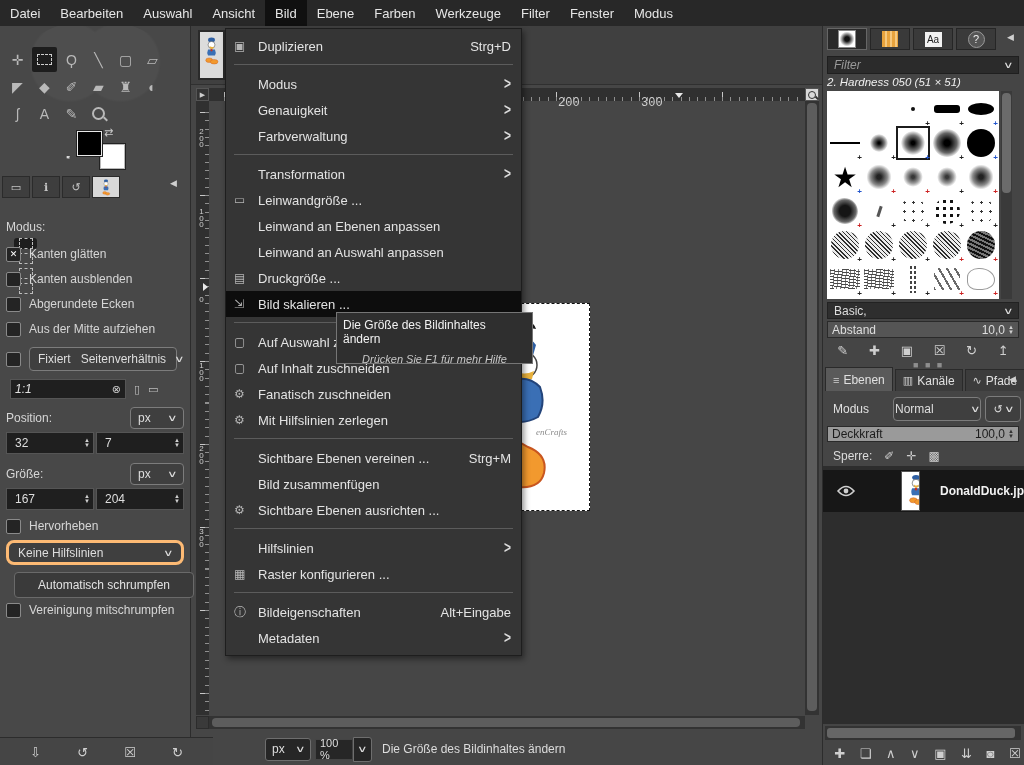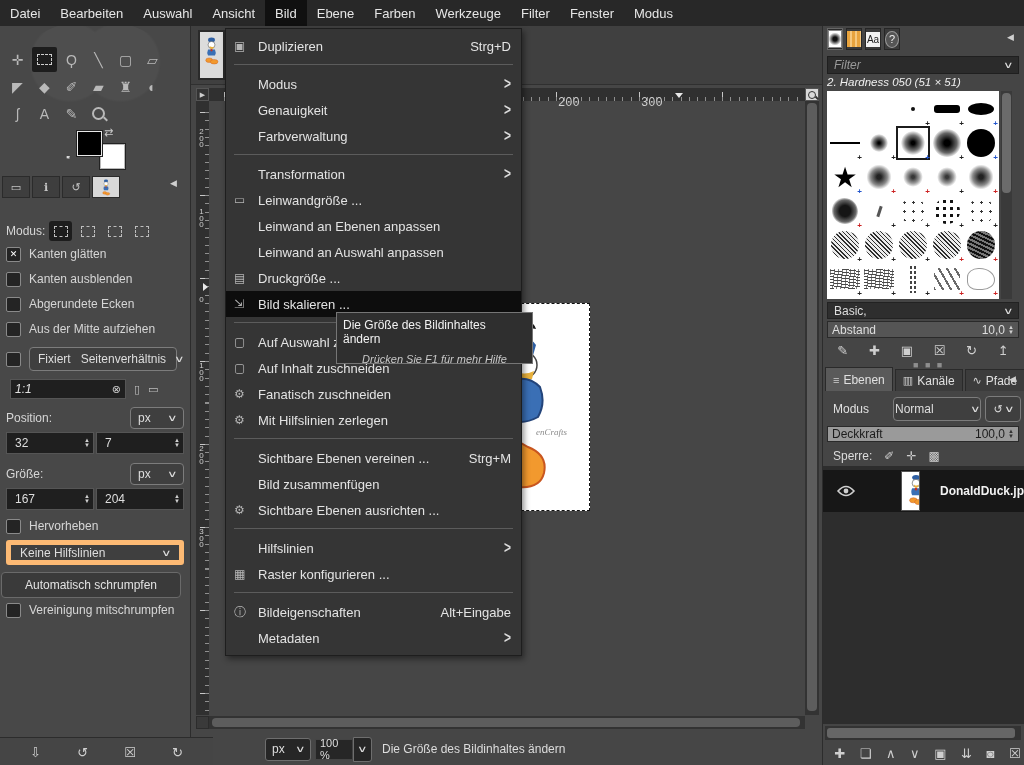--- a/index.html
+++ b/index.html
@@ -28,21 +28,21 @@
   #fg-color{left:77px;top:105px;width:23px;height:23px;background:#000;border:1px solid #e8e8e8;outline:1px solid #222;z-index:2;}
   #bg-color{left:100px;top:118px;width:23px;height:23px;background:#fff;border:1px solid #b9b9b9;outline:1px solid #222;}
   #swap-colors{left:104px;top:100px;color:#c9c9c9;font-size:11px;}
   #default-colors{left:66px;top:126px;font-size:9px;color:#ddd;letter-spacing:-2px;}
   #left-tabs{left:2px;top:150px;width:186px;height:21px;display:flex;gap:2px;}
   .ltab{width:26px;height:20px;background:#3e3e3e;border:1px solid #2b2b2b;display:flex;align-items:center;justify-content:center;color:#c5c5c5;font-size:11px;}
   .ltab.active{background:#2a2a2a;}
   #left-collapse{left:170px;top:152px;color:#cfcfcf;font-size:9px;}
   #to-title{left:0;top:172px;width:188px;height:18px;background:#515151;font-weight:bold;font-size:12.5px;
             padding-left:6px;display:flex;align-items:center;color:#f0f0f0;}
-  #mode-row{left:6px;top:194px;height:22px;display:flex;align-items:center;gap:4px;}
+  #mode-row{left:6px;top:194px;height:22px;display:flex;align-items:center;gap:4px;flex-direction:column;}
   .mode-btn{width:23px;height:20px;border-radius:3px;display:flex;align-items:center;justify-content:center;}
   .mode-btn.active{background:#1d1d1d;}
   .mode-glyph{width:12px;height:9px;border:1px dashed #bdbdbd;}
   .cb-row{left:6px;height:16px;display:flex;align-items:center;gap:8px;}
   .cb{width:13px;height:13px;background:#242424;border:1px solid #8a8a8a;border-radius:2px;flex:0 0 auto;
       display:flex;align-items:center;justify-content:center;color:#fff;font-size:9px;font-weight:bold;}
   .cb.checked::after{content:"✕";}
   .cb-label{color:#d6d6d6;}
   #fixed-row{left:6px;top:320px;height:26px;display:flex;align-items:center;gap:8px;}
   #fixed-btn{width:148px;height:24px;border:1px solid #7c7c7c;border-radius:4px;background:#3f3f3f;
@@ -53,24 +53,24 @@
   #ratio-input .val{font-style:italic;color:#e0e0e0;}
   #ratio-input .clear{margin-left:auto;color:#cfcfcf;font-size:11px;}
   .mini-icon{color:#bdbdbd;font-size:11px;}
   .unit-row{left:6px;width:178px;height:24px;display:flex;align-items:center;}
   .unit-btn{margin-left:auto;width:54px;height:22px;border:1px solid #7c7c7c;border-radius:4px;background:#3f3f3f;
             display:flex;align-items:center;justify-content:space-between;padding:0 7px;box-sizing:border-box;}
   .spin-row{left:6px;width:178px;height:22px;display:flex;gap:2px;}
   .spin{flex:1;height:22px;background:#1f1f1f;border:1px solid #555;display:flex;align-items:center;box-sizing:border-box;}
   .spin .num{padding-left:8px;}
   .spin .arrows{margin-left:auto;display:flex;flex-direction:column;font-size:6px;color:#cfcfcf;line-height:5px;padding-right:3px;}
-  .dd-wide{left:6px;width:178px;height:25px;border:5px solid #fdba74;border-radius:3px;background:#3f3f3f;
+  .dd-wide{left:6px;width:178px;height:25px;border:3px solid #fdba74;border-radius:8px;background:#3f3f3f;
            display:flex;align-items:center;padding:0 9px;box-sizing:border-box;}
   .dd-wide .chev{margin-left:auto;}
-  #autoshrink{left:1px;top:546px;width:178px;height:24px;border:1px solid #6a6a6a;border-radius:4px;background:#3a3a3a;
+  #autoshrink{left:14px;top:546px;width:178px;height:24px;border:1px solid #6a6a6a;border-radius:4px;background:#3a3a3a;
               display:flex;align-items:center;justify-content:center;color:#e2e2e2;}
   #left-footer{left:0;top:711px;width:189px;height:28px;border-top:1px solid #2c2c2c;background:#454545;
                display:flex;align-items:center;justify-content:space-around;padding:0 12px;}
   .foot-icon{color:#cfcfcf;font-size:13px;}
   .chev{font-size:9px;color:#dcdcdc;transform:scaleX(1.6);}
 
   
   #canvas-area{left:190px;top:26px;width:632px;height:739px;background:#464646;}
   #canvas-topstrip{left:0;top:0;width:632px;height:58px;background:#404040;border-bottom:1px solid #303030;}
   #image-tab{left:8px;top:4px;width:27px;height:50px;background:#dcdcdc;border:2px solid #2a2a2a;box-sizing:border-box;overflow:hidden;}
@@ -126,21 +126,21 @@
 
   
   #tooltip{left:336px;top:312px;width:197px;height:52px;background:#2f2f2f;border:1px solid #767676;
            box-sizing:border-box;z-index:50;padding:5px 6px;}
   #tooltip .tt-title{font-size:12px;color:#f2f2f2;}
   #tooltip .tt-hint{margin-top:7px;font-size:11px;font-style:italic;color:#c9c9c9;text-align:center;}
 
   
   #right-panel{left:822px;top:26px;width:202px;height:739px;background:#454545;border-left:1px solid #2c2c2c;box-sizing:border-box;}
   #rtabs{left:4px;top:2px;height:24px;display:flex;gap:3px;}
-  .rtab{width:16px;height:22px;background:#3a3a3a;border:1px solid #262626;display:flex;align-items:center;justify-content:center;box-sizing:border-box;}
+  .rtab{width:40px;height:22px;background:#3a3a3a;border:1px solid #262626;display:flex;align-items:center;justify-content:center;box-sizing:border-box;}
   .rtab.active{background:#2a2a2a;border-color:#666;}
   .rtab .brush-thumb{width:16px;height:16px;background:radial-gradient(circle,#111 20%,#fff 65%);border:1px solid #888;}
   .rtab .pattern-thumb{width:16px;height:16px;background:repeating-linear-gradient(90deg,#e8a33d 0 3px,#f6c87e 3px 5px);}
   .rtab .fonts-thumb{width:17px;height:15px;background:#f2f2f2;color:#222;font-size:10px;display:flex;align-items:center;justify-content:center;}
   .rtab .help-thumb{width:15px;height:15px;border-radius:50%;background:#555;color:#eee;font-size:11px;display:flex;align-items:center;justify-content:center;border:1px solid #999;}
   #r-collapse{left:184px;top:6px;color:#cfcfcf;font-size:9px;}
   #filter-row{left:4px;top:30px;width:192px;height:18px;background:#2b2b2b;border:1px solid #1f1f1f;
               display:flex;align-items:center;padding:0 6px;box-sizing:border-box;}
   #filter-row .ph{font-style:italic;color:#9a9a9a;}
   #filter-row .chev{margin-left:auto;}

